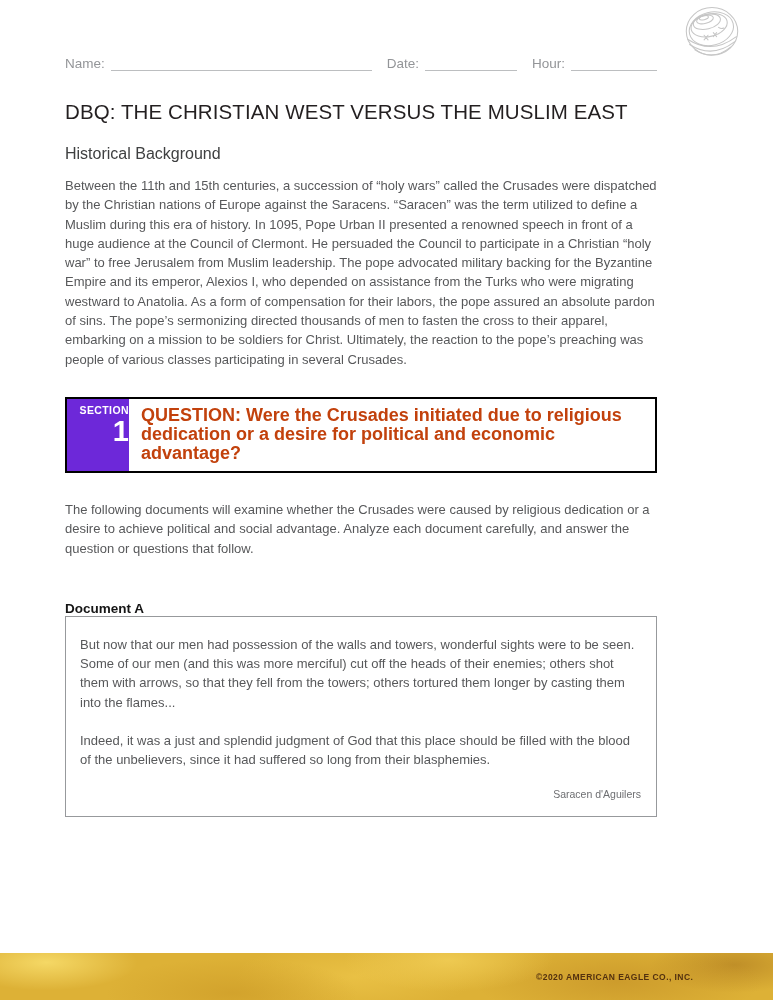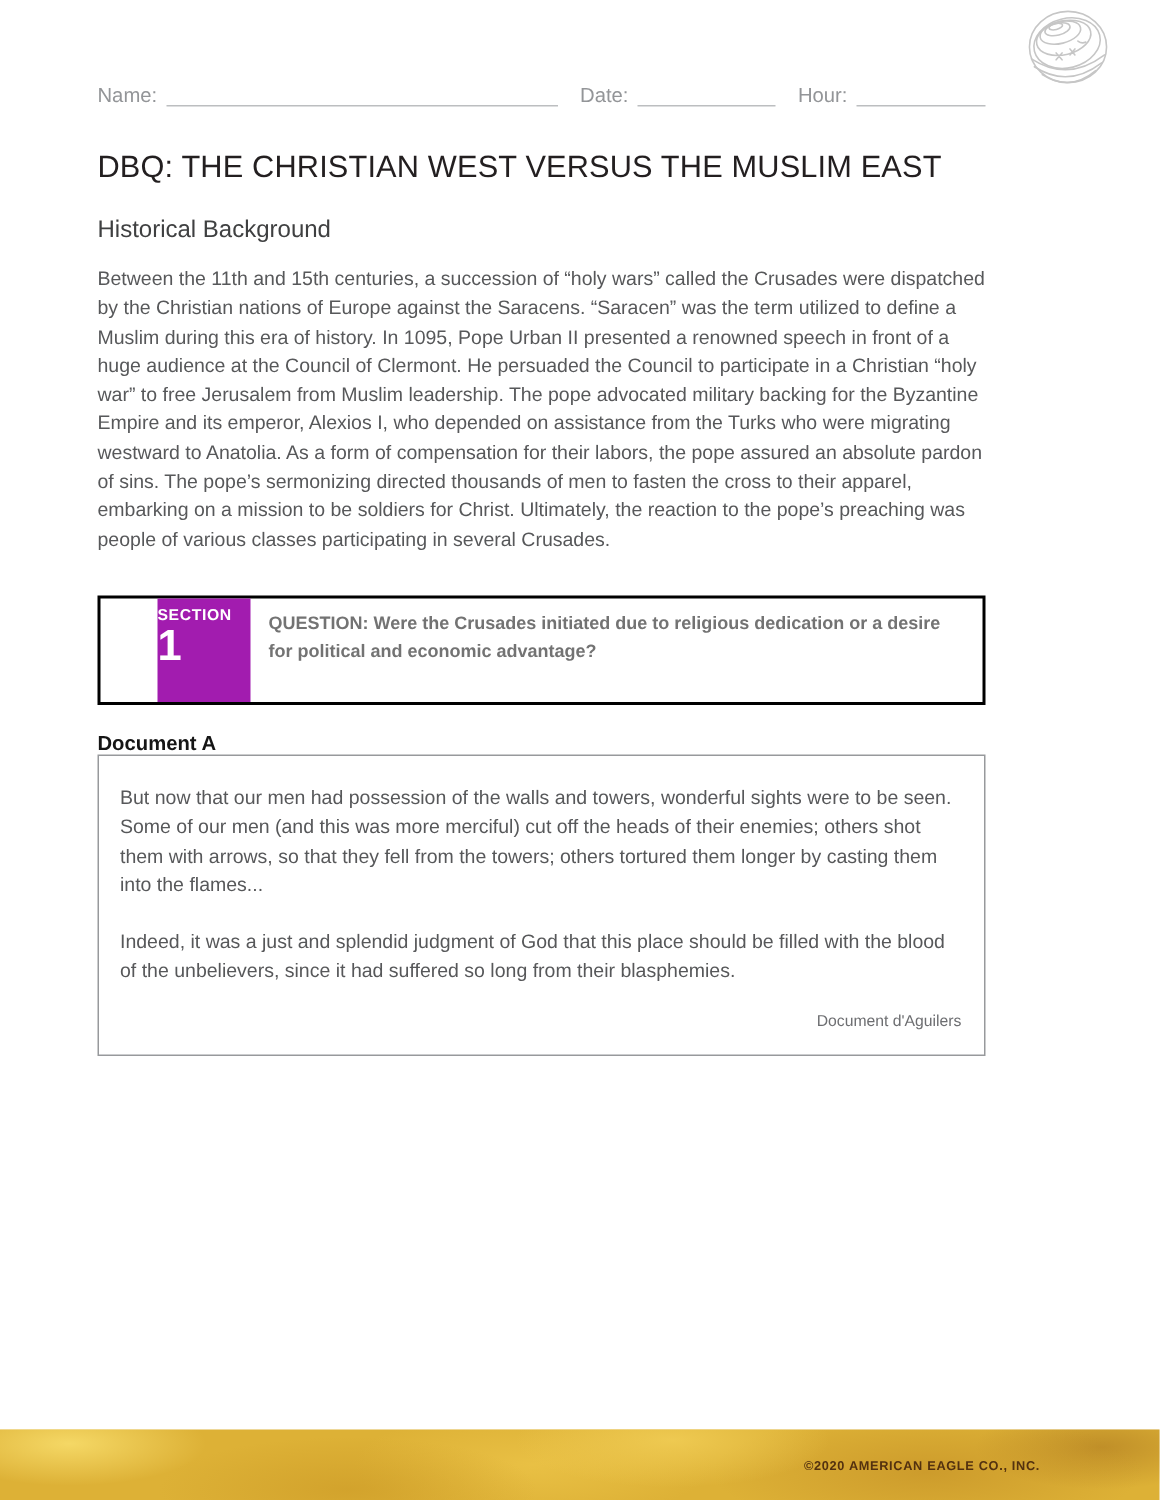--- a/index.html
+++ b/index.html
@@ -23,30 +23,30 @@
   .page-title { margin-top:29px; font-size:20.5px; font-weight:400;
     color:#231f20; letter-spacing:0.1px; }
 
   .hb-heading { margin-top:21px; font-size:16px; font-weight:400; color:#3f4041; }
 
   .body-text { margin-top:13px; font-size:13px; line-height:19.3px; color:#57585a; }
 
   
   .section-box { margin-top:28px; border:2px solid #000; display:flex;
     align-items:stretch; background:#fff; }
-  .section-badge { background:#a21caf; color:#fff; width:62px; flex:0 0 62px;
-    text-align:left; padding:5px 0 3px;margin-left:38px; }
+  .section-badge { background:#6d28d9; color:#fff; width:62px; flex:0 0 62px;
+    text-align:right; padding:5px 0 3px; }
   .section-badge-label { font-size:10.5px; font-weight:700; letter-spacing:0.4px; }
   .section-badge-num { font-size:29px; font-weight:700; line-height:30px; }
-  .section-question { padding:7px 12px 24px; font-weight:700; font-size:12px;
-    line-height:19px; color:#737373; }
+  .section-question { padding:7px 12px 8px; font-weight:700; font-size:18px;
+    line-height:19px; color:#c2410c; }
 
   .instructions { margin-top:27px; }
 
-  .doc-heading { margin-top:18px; font-size:13.5px; font-weight:700; color:#151515; }
+  .doc-heading { margin-top:43px; font-size:13.5px; font-weight:700; color:#151515; }
 
   .doc-box { border:1px solid #97999c; padding:18px 15px 14px 14px; }
   .doc-box p { font-size:13px; line-height:19.3px; color:#57585a; }
   .doc-p2 { margin-top:19px; }
   .doc-attr { margin-top:17px; text-align:right; font-size:10.5px;
     line-height:15px; color:#6d6e71; }
 
   
   .logo { position:absolute; top:1px; right:28px; width:66px; height:58px; }
 
@@ -111,28 +111,29 @@
   <p class="body-text">Between the 11th and 15th centuries, a succession of “holy wars” called the Crusades were dispatched by the Christian nations of Europe against the Saracens. “Saracen” was the term utilized to define a Muslim during this era of history. In 1095, Pope Urban II presented a renowned speech in front of a huge audience at the Council of Clermont. He persuaded the Council to participate in a Christian “holy war” to free Jerusalem from Muslim leadership. The pope advocated military backing for the Byzantine Empire and its emperor, Alexios I, who depended on assistance from the Turks who were migrating westward to Anatolia. As a form of compensation for their labors, the pope assured an absolute pardon of sins. The pope’s sermonizing directed thousands of men to fasten the cross to their apparel, embarking on a mission to be soldiers for Christ. Ultimately, the reaction to the pope’s preaching was people of various classes participating in several Crusades.</p>
 
   <div class="section-box">
     <div class="section-badge">
       <div class="section-badge-label">SECTION</div>
       <div class="section-badge-num">1</div>
     </div>
     <div class="section-question">QUESTION: Were the Crusades initiated due to religious dedication or a desire for political and economic advantage?</div>
   </div>
 
+  <p class="body-text instructions">The following documents will examine whether the Crusades were caused by religious dedication or a desire to achieve political and social advantage. Analyze each document carefully, and answer the question or questions that follow.</p>
 
   <h3 class="doc-heading">Document A</h3>
 
   <div class="doc-box">
     <p class="doc-p1">But now that our men had possession of the walls and towers, wonderful sights were to be seen. Some of our men (and this was more merciful) cut off the heads of their enemies; others shot them with arrows, so that they fell from the towers; others tortured them longer by casting them into the flames...</p>
     <p class="doc-p2">Indeed, it was a just and splendid judgment of God that this place should be filled with the blood of the unbelievers, since it had suffered so long from their blasphemies.</p>
     <div class="doc-attr">
-      <div>Document d'Aguilers</div>
+      <div>Saracen d'Aguilers</div>
     </div>
   </div>
 
 </div>
 
 <div class="footer">
   <span class="footer-right">©2020 AMERICAN EAGLE CO., INC.</span>
 </div>
 
 </body></html>

